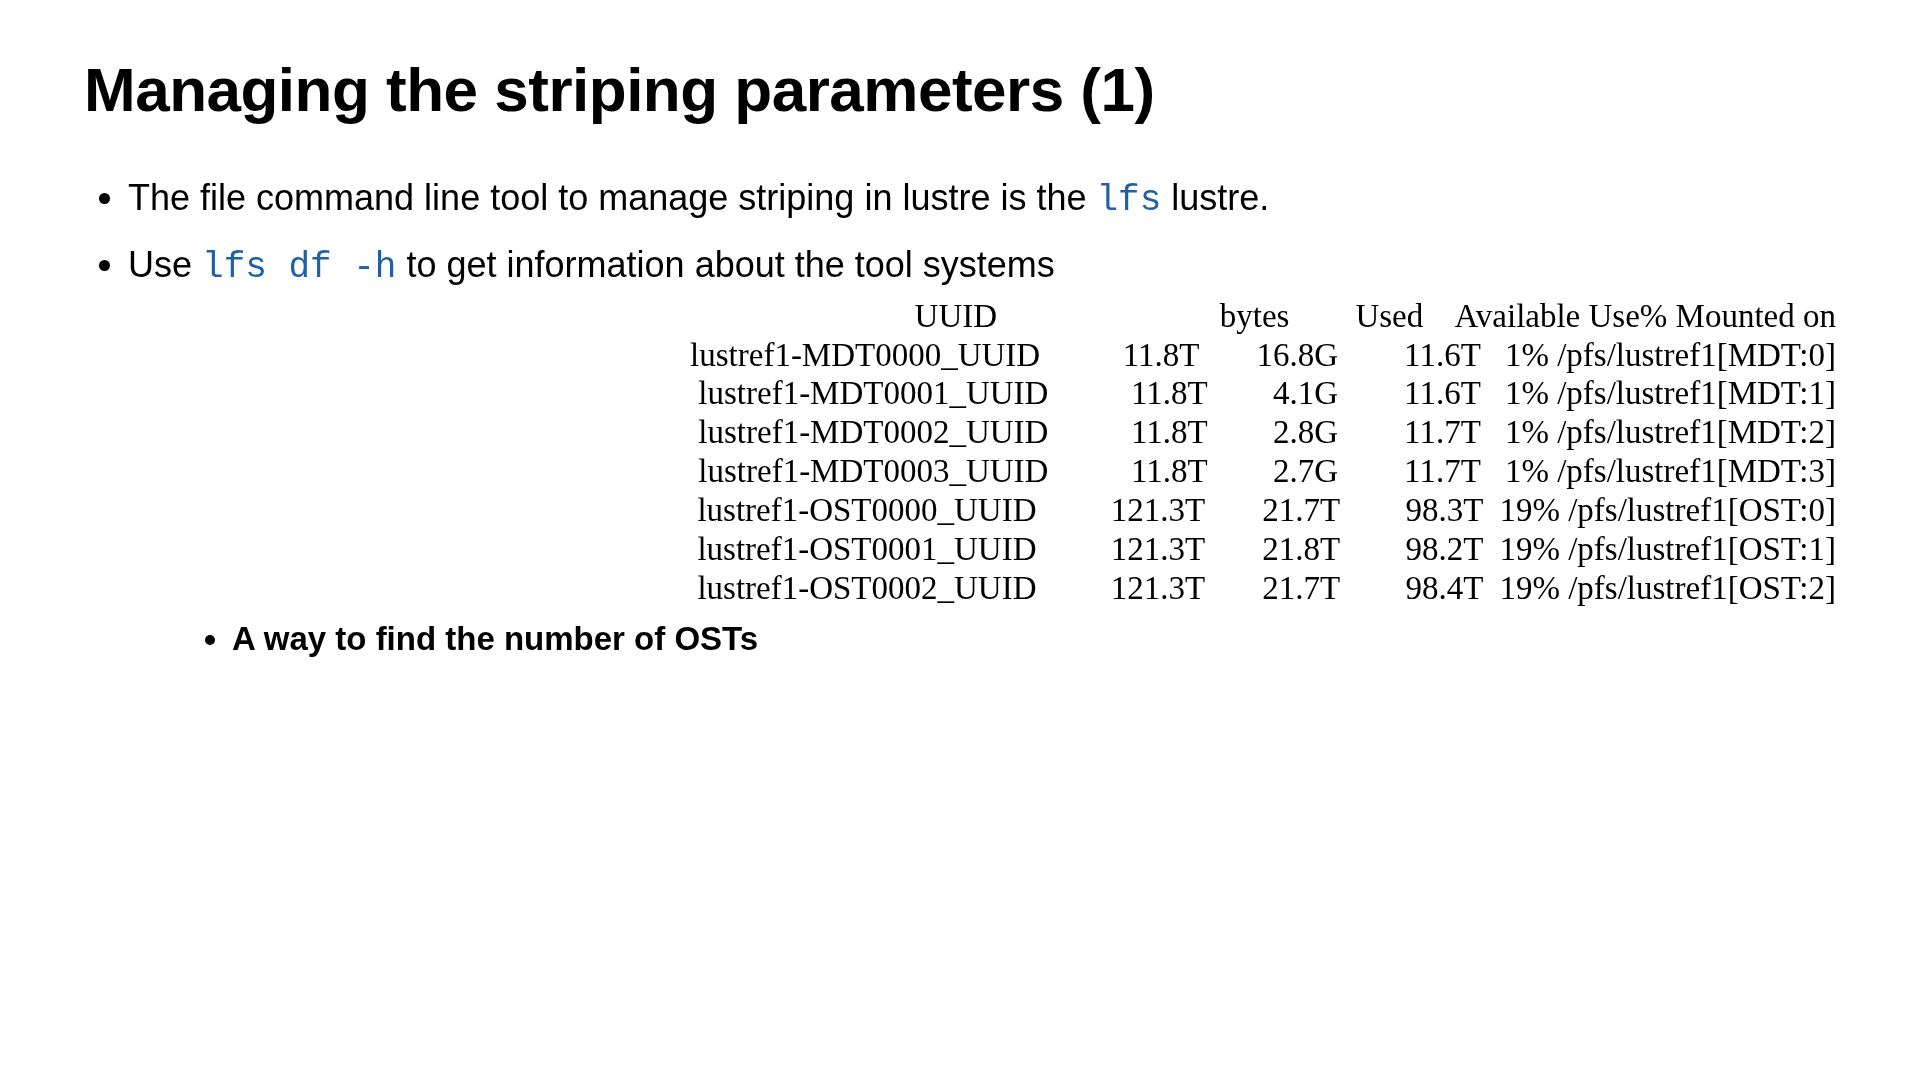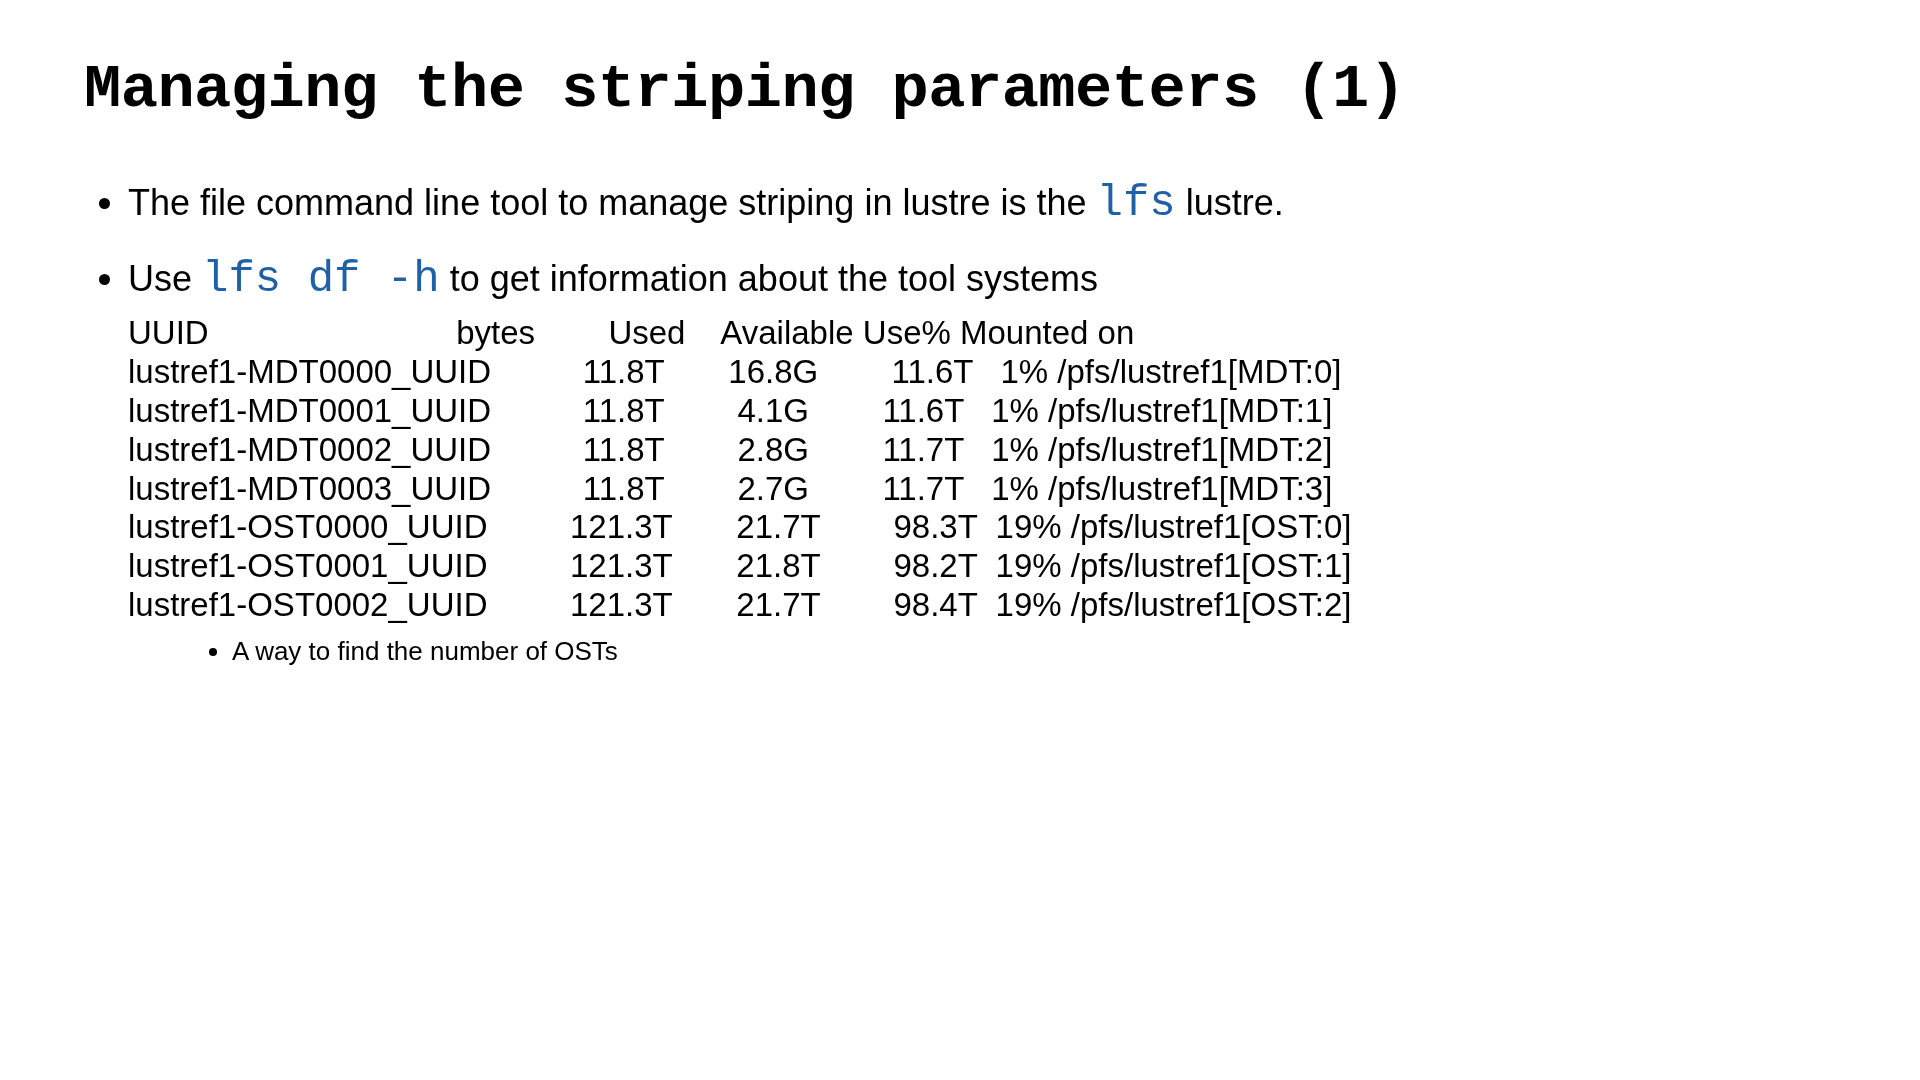--- a/index.html
+++ b/index.html
@@ -11,56 +11,58 @@
     font-family: "Segoe UI", "Helvetica Neue", Arial, sans-serif;
     color: #000000;
   }
   .slide {
     box-sizing: border-box;
     width: 1920px;
     height: 1080px;
     padding: 56px 84px 0 84px;
   }
   .title {
-    font-family: Liberation Mono, monospace;
+    font-family: Liberation Sans, sans-serif;
     font-weight: 800;
     font-size: 62px;
     line-height: 1.1;
     margin: 0 0 48px 0;
     letter-spacing: -0.5px;
   }
   ul.top {
     list-style: disc;
     margin: 0;
     padding-left: 44px;
     font-size: 36px;
     line-height: 1.45;
   }
   ul.top > li {
     margin-bottom: 12px;
   }
   code.inline {
     font-family: Consolas, "Menlo", "Courier New", monospace;
     color: #1f61a6;
-    font-size: 44px;
+    font-size: 36px;
   }
   pre.mono {
-    font-family: Liberation Sans, sans-serif;
+    font-family: Liberation Serif, serif;
     font-size: 33px;
     line-height: 1.18;
     margin: 2px 0 8px 0;
     white-space: pre;
     color: #000000;
+    text-align: right;
   }
   ul.sub {
     list-style: disc;
     margin: 4px 0 0 0;
     padding-left: 104px;
-    font-size: 26px;
+    font-size: 33px;
     line-height: 1.4;
+    font-weight: bold;
   }
 </style>
 </head>
 <body>
 
 <div class="slide">
 
   <h1 class="title">Managing the striping parameters (1)</h1>
 
   <ul class="top">

